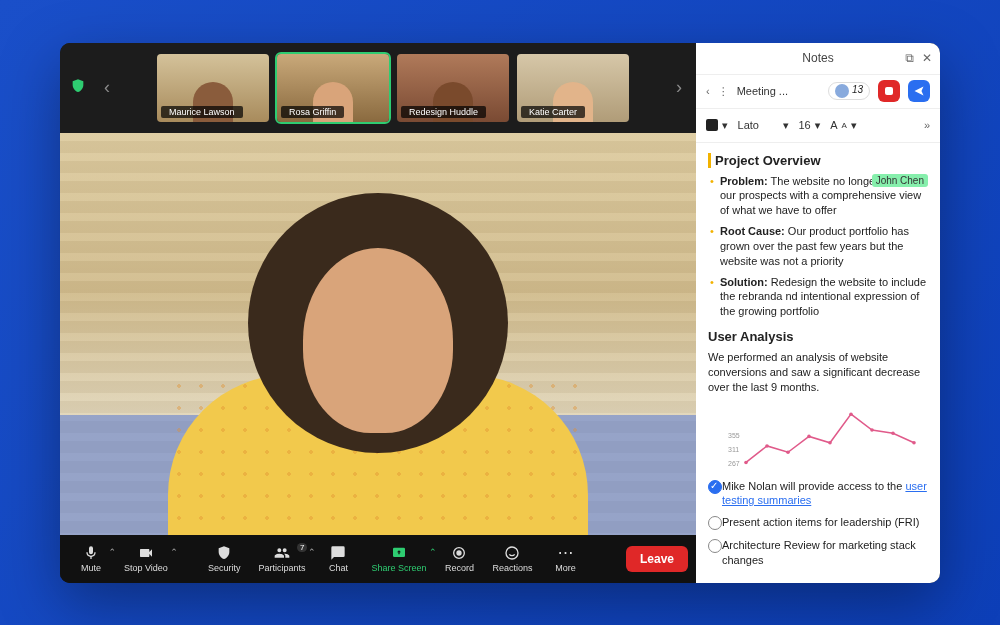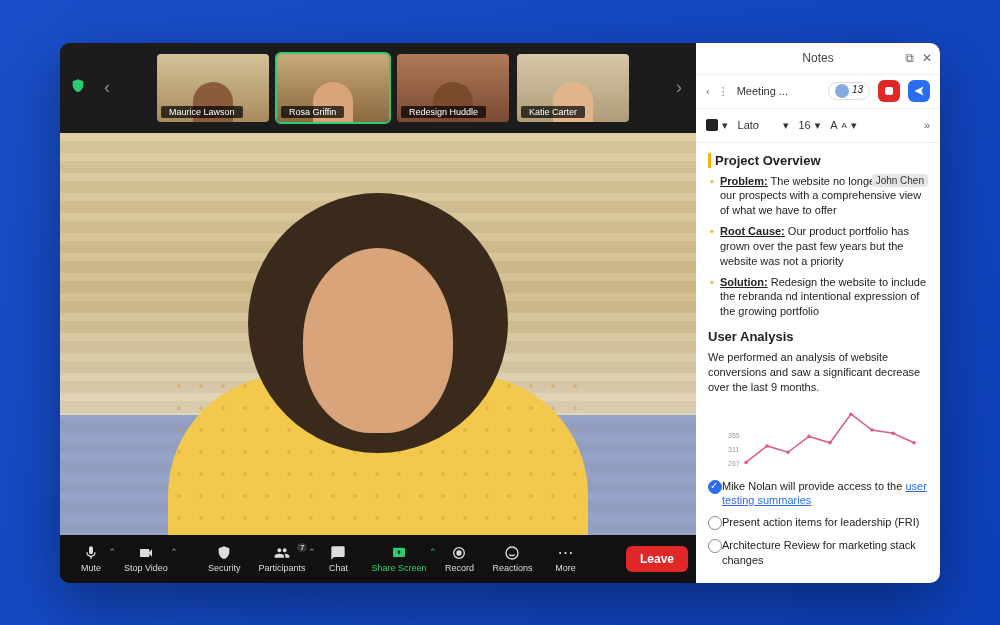--- a/index.html
+++ b/index.html
@@ -117,22 +117,22 @@
   .notes-row2{height:34px;display:flex;align-items:center;gap:10px;padding:0 10px;
     border-bottom:1px solid #eee;font-size:11px;color:#333;}
   .mini{display:flex;align-items:center;gap:4px;}
   .mini .sw{width:12px;height:12px;background:#222;border-radius:2px;}
   .notes-body{flex:1;overflow:auto;padding:10px 12px 2px;}
   .notes-body h3{font-size:13px;margin-bottom:6px;}
   .notes-body h3.edge{border-left:3px solid #f2b200;padding-left:4px;}
   .notes-body ul{list-style:none;margin-bottom:10px;}
   .notes-body li{position:relative;padding-left:12px;margin-bottom:6px;line-height:1.35;}
   .notes-body li::before{content:"•";position:absolute;left:2px;color:#f2b200;}
-  .notes-body b{font-weight:600;text-decoration:underline;}
-  .tag{background:#e5e5e5;color:#333;font-size:10px;padding:0 4px;border-radius:3px;}
+  .notes-body b{font-weight:600;}
+  .tag{background:#86efac;color:#333;font-size:10px;padding:0 4px;border-radius:3px;}
   .analysis{margin:4px 0 8px;line-height:1.35;}
   .mini-chart{height:70px;padding:4px 0 4px 20px;position:relative;}
   .mini-chart svg{overflow:visible;}
   .tasks{margin-top:6px;}
   .task{display:flex;gap:0;align-items:flex-start;margin-bottom:8px;line-height:1.3;}
   .task .chk{width:14px;height:14px;border-radius:50%;border:1.5px solid #888;flex-shrink:0;margin-top:1px;}
   .task.done .chk{background:#2a6ef0;border-color:#2a6ef0;position:relative;}
   .task.done .chk::after{content:"✓";color:#fff;font-size:10px;position:absolute;left:1px;top:-2px;}
   .link{color:#2a6ef0;text-decoration:underline;}
   .icon-btn{cursor:pointer;color:#666;}

